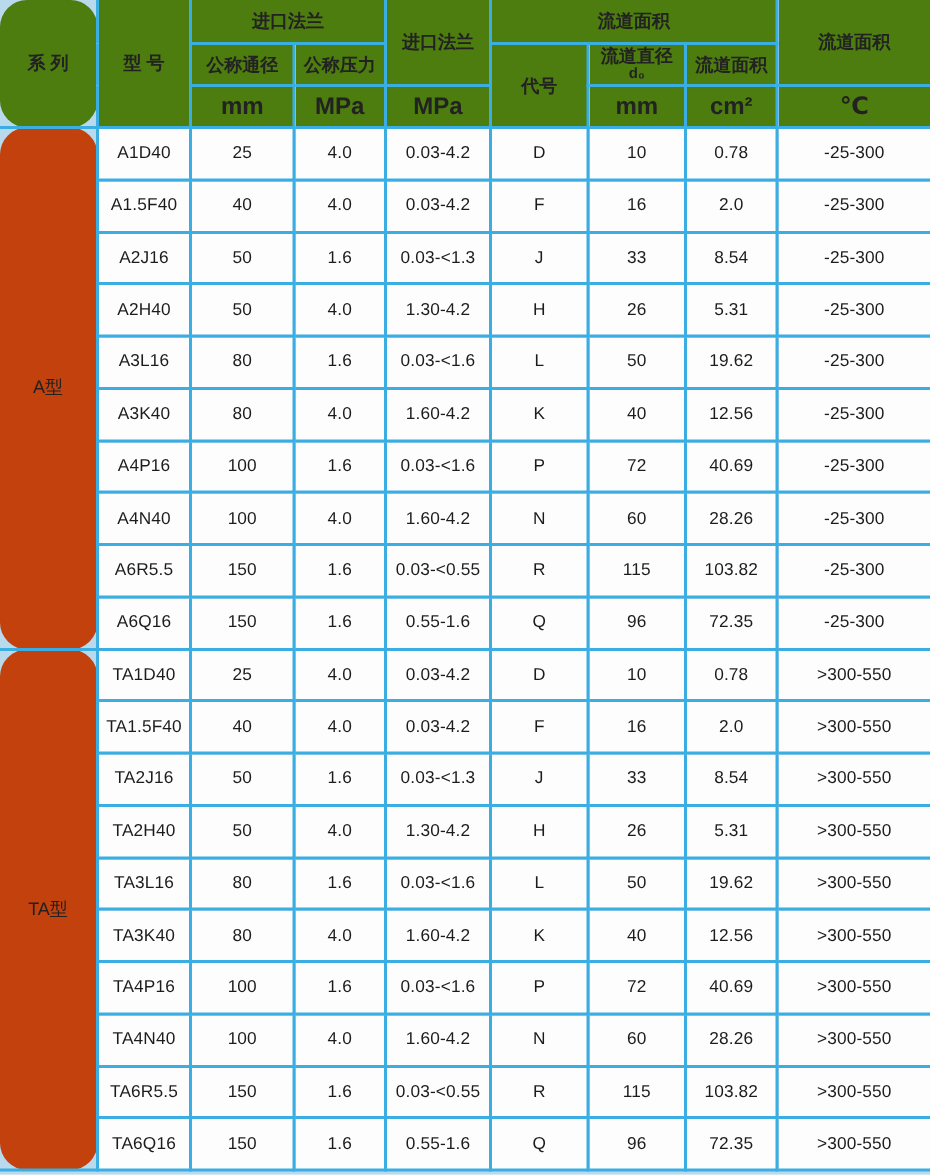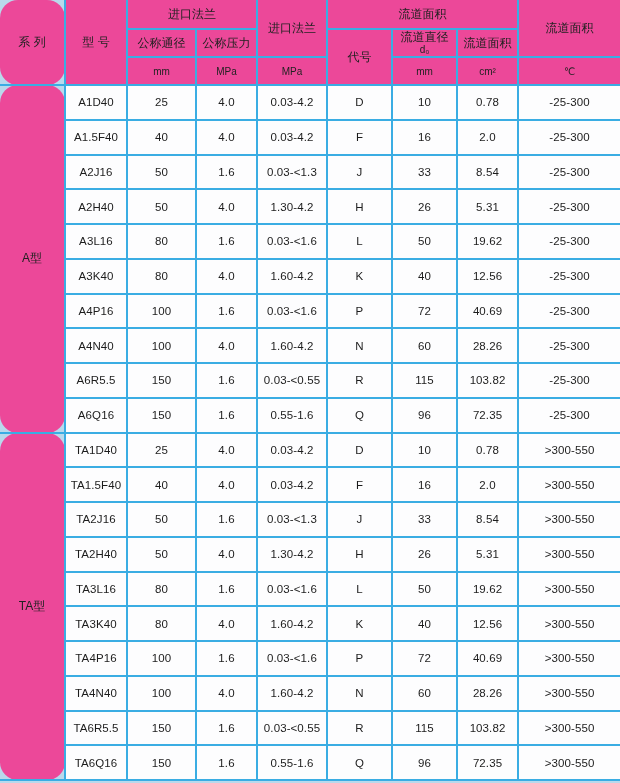--- a/index.html
+++ b/index.html
@@ -18,34 +18,34 @@
     border:2px solid #3aade3;
     padding:0;margin:0;
     text-align:center;vertical-align:middle;
     overflow:hidden;
   }
   
   .c1{width:65px}.c2{width:62px}.c3{width:69px}.c4{width:61px}.c5{width:70px}
   .c6{width:65px}.c7{width:65px}.c8{width:61px}.c9{width:102px}
   
   thead th{
-    background:#ec4899;
+    background:#4d7c0f;
     color:#222;
-    font-weight:normal;
+    font-weight:bold;
     font-size:12px;
     line-height:13px;
   }
-  thead .unit{font-size:10px;}
+  thead .unit{font-size:16px;}
   .hsub{display:block;font-size:10px;line-height:12px;}
   .hline{display:block;line-height:13px;}
   tr.hr1{height:29px}tr.hr2{height:28px}tr.hr3{height:28px}
   
   tbody tr{height:34.75px;}
   td.series-cell{
-    background:#ec4899;
+    background:#c2410c;
     font-size:12px;color:#222;
     font-weight:normal;
   }
   td.data-cell{
     background:#fdfdfe;
     font-size:11.5px;
     color:#1c1c1c;
     letter-spacing:0.1px;
   }
   

